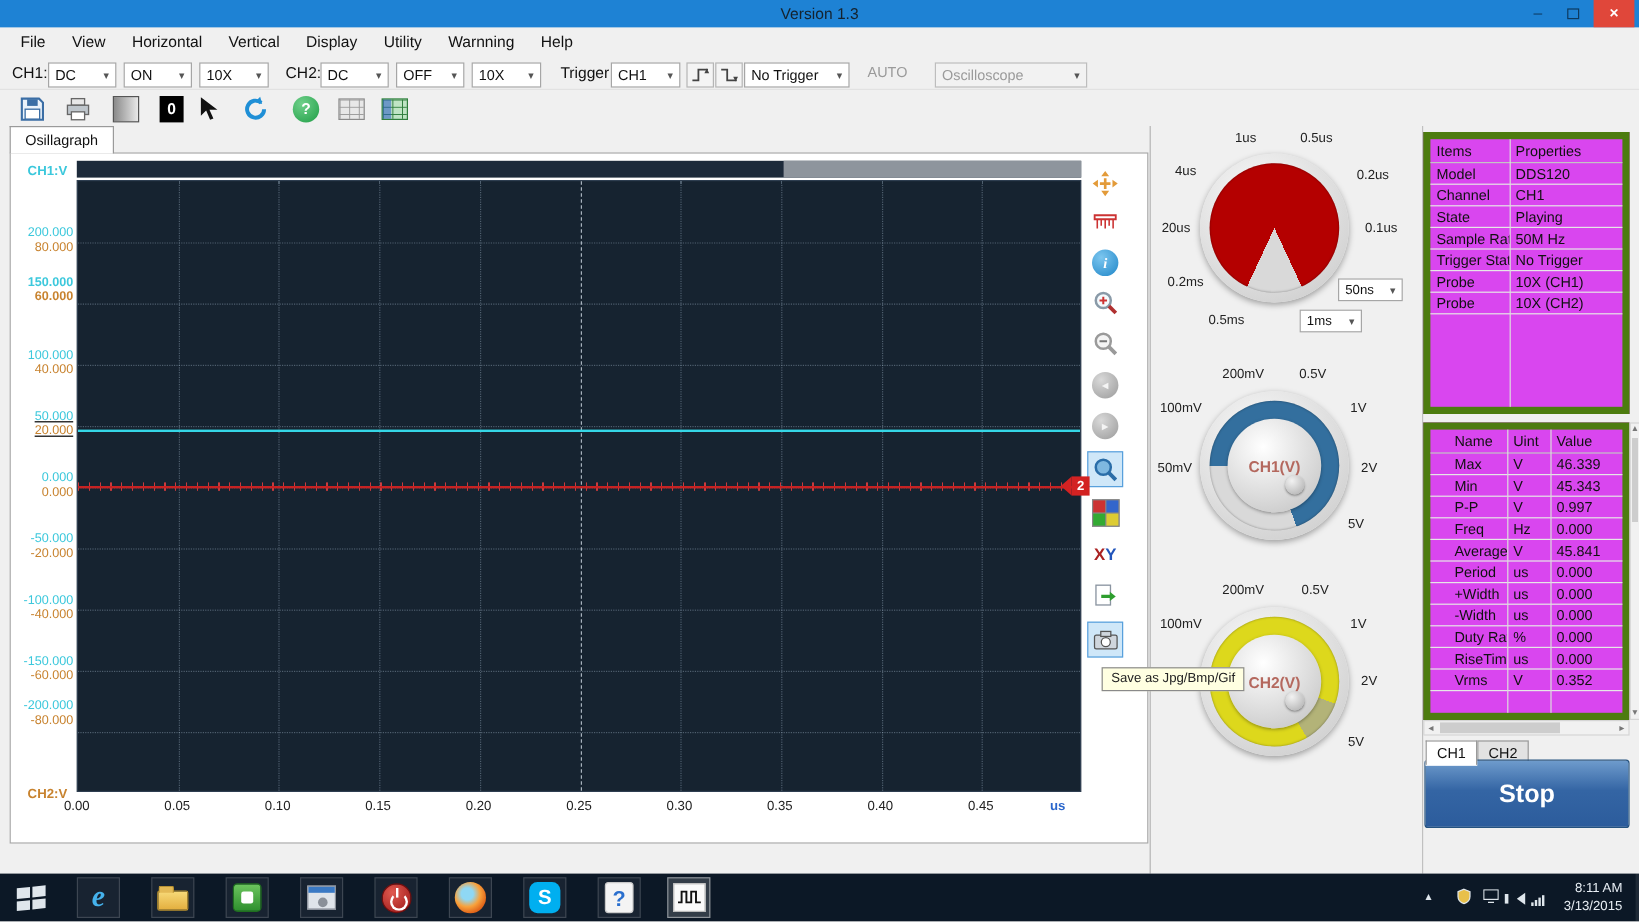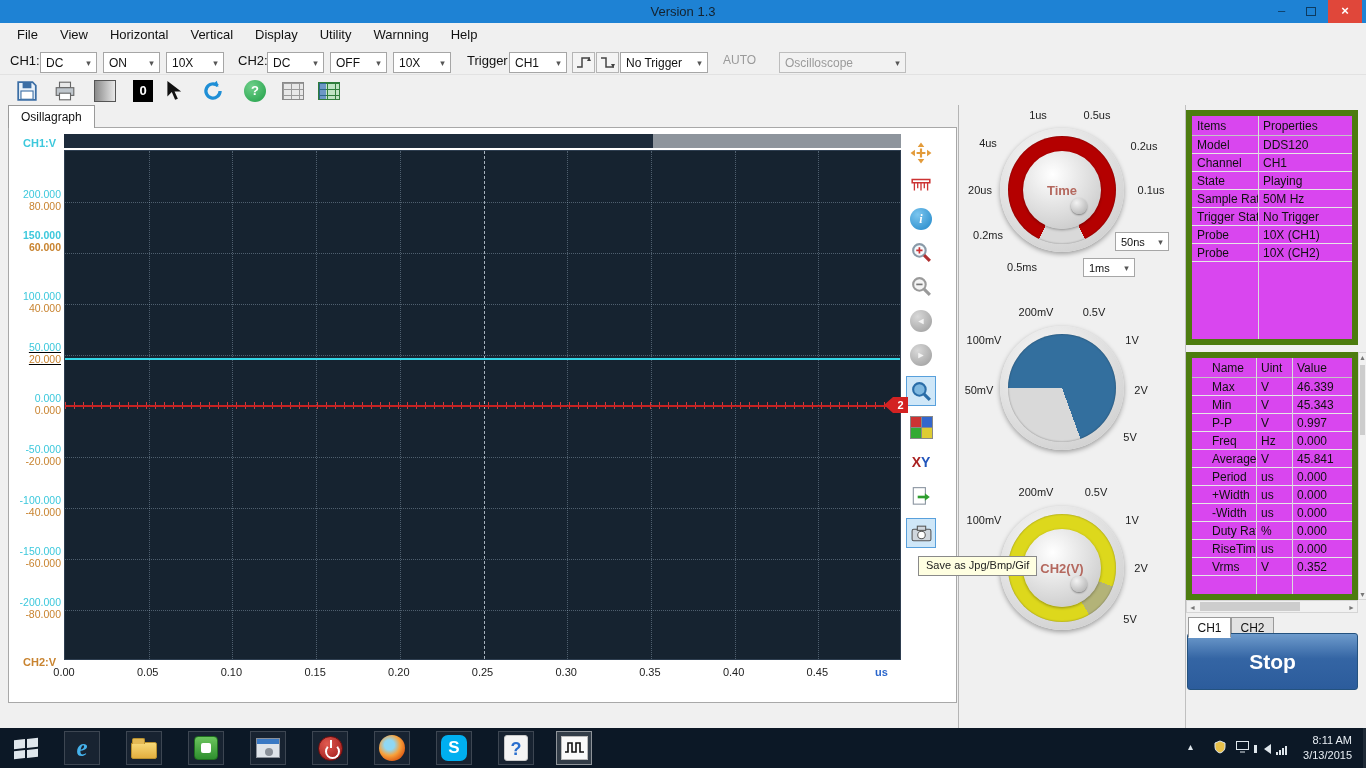--- a/index.html
+++ b/index.html
@@ -317,21 +317,21 @@
       <div class="yt c2">-20.000</div>
     </div>
     <div class="ypair" style="top: 366px;">
       <div class="yt c1">-100.000</div>
       <div class="yt c2">-40.000</div>
     </div>
     <div class="ypair" style="top: 417px;">
       <div class="yt c1">-150.000</div>
       <div class="yt c2">-60.000</div>
     </div>
-    <div class="ypair" style="top: 468px;">
+    <div class="ypair" style="top: 454px;">
       <div class="yt c1">-200.000</div>
       <div class="yt c2">-80.000</div>
     </div>
     <span class="xt" style="left: 55px;">0.00</span>
     <span class="xt" style="left: 138.7px;">0.05</span>
     <span class="xt" style="left: 222.4px;">0.10</span>
     <span class="xt" style="left: 306.1px;">0.15</span>
     <span class="xt" style="left: 389.8px;">0.20</span>
     <span class="xt" style="left: 473.5px;">0.25</span>
     <span class="xt" style="left: 557.2px;">0.30</span>
@@ -406,24 +406,20 @@
       <circle cx="11" cy="12.5" r="3.6" fill="#fff" stroke="#555"></circle>
     </svg>
 </div>
 <div id="tooltip">Save as Jpg/Bmp/Gif</div>
 
 <div id="knob-panel"></div>
 
 <div class="knobblock" id="knob-time" style="top:105px;height:178px">
   <div class="kbase" style="left:42px;top:23px"></div>
   <div class="kring" style="left:50px;top:31px;background:conic-gradient(from 205deg,#b40000 0 310deg,#d9d9d9 310deg 360deg)"></div>
-  <div class="kdial" style="left:65px;top:46px">
-    <span class="klabel">Time</span>
-    <span class="kind"></span>
-  </div>
   <div class="combo kselect" style="left:157px;top:127px;width:54px">
     <span class="cv">50ns</span>
       <span class="caret">▾</span>
   </div>
   <div class="combo kselect" style="left:125px;top:153px;width:52px">
     <span class="cv">1ms</span>
       <span class="caret">▾</span>
   </div>
 <span class="ktick" style="left: 80px; top: 10px;">1us</span>
     <span class="ktick" style="left: 139px; top: 10px;">0.5us</span>
@@ -431,20 +427,24 @@
     <span class="ktick" style="left: 186px; top: 41px;">0.2us</span>
     <span class="ktick" style="left: 22px; top: 85px;">20us</span>
     <span class="ktick" style="left: 193px; top: 85px;">0.1us</span>
     <span class="ktick" style="left: 30px; top: 130px;">0.2ms</span>
     <span class="ktick" style="left: 64px; top: 162px;">0.5ms</span>
   </div>
 
 <div class="knobblock" id="knob-ch1" style="top:300px;height:165px">
   <div class="kbase" style="left:42px;top:26px"></div>
   <div class="kring" style="left:50px;top:34px;background:conic-gradient(from 270deg,#336f9e 0 250deg,#d9d9d9 250deg 360deg)"></div>
+  <div class="kdial" style="left:65px;top:49px">
+    <span class="klabel">CH1(V)</span>
+    <span class="kind"></span>
+  </div>
 <span class="ktick" style="left: 78px; top: 12px;">200mV</span>
     <span class="ktick" style="left: 136px; top: 12px;">0.5V</span>
     <span class="ktick" style="left: 26px; top: 40px;">100mV</span>
     <span class="ktick" style="left: 174px; top: 40px;">1V</span>
     <span class="ktick" style="left: 21px; top: 90px;">50mV</span>
     <span class="ktick" style="left: 183px; top: 90px;">2V</span>
     <span class="ktick" style="left: 172px; top: 137px;">5V</span>
   </div>
 
 <div class="knobblock" id="knob-ch2" style="top:480px;height:175px">

